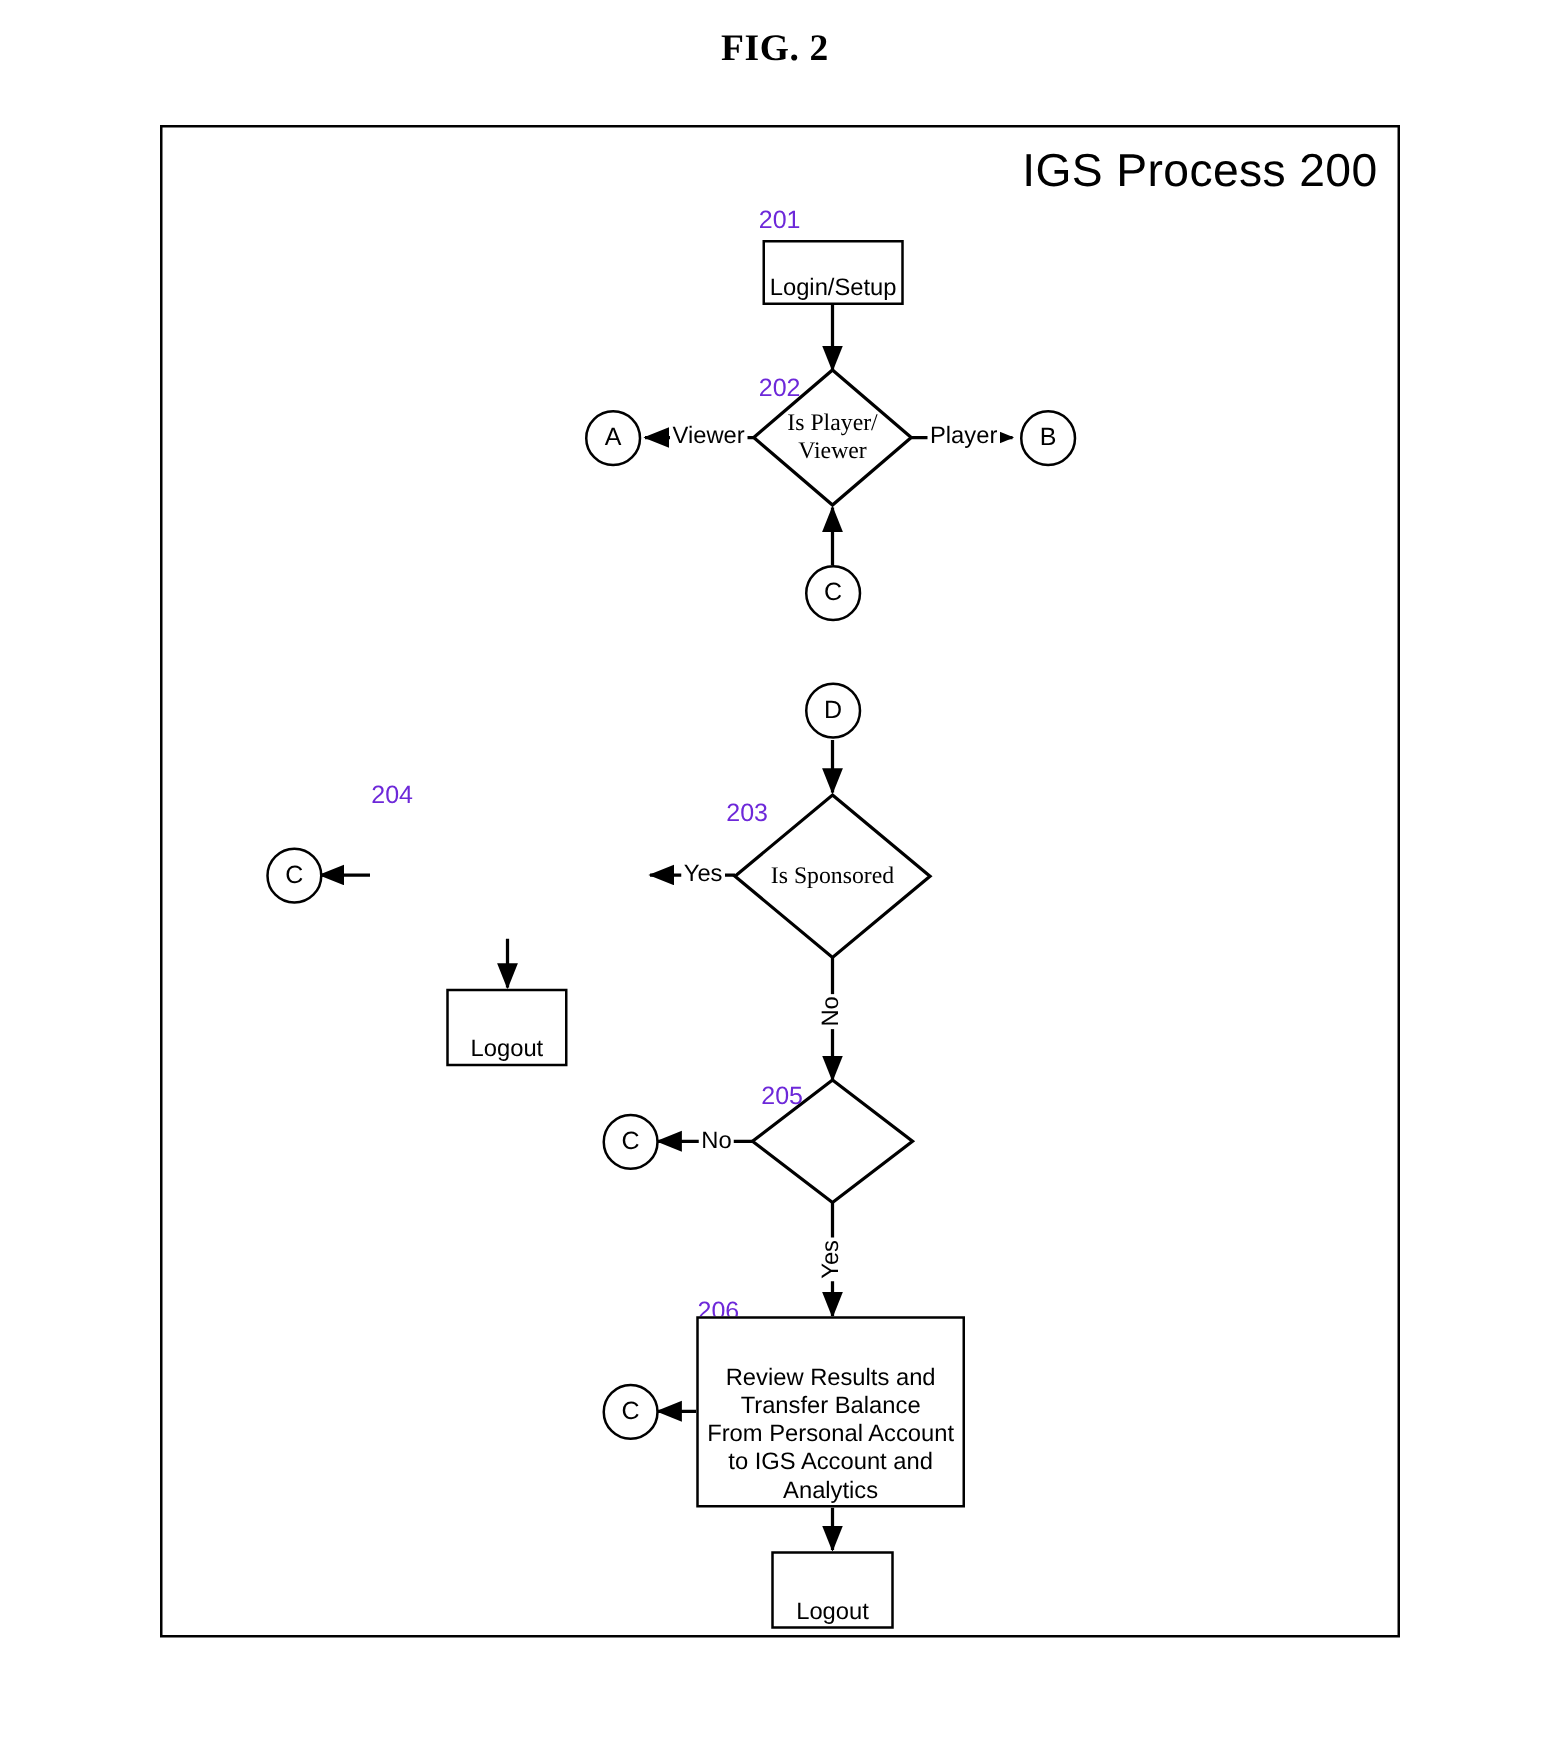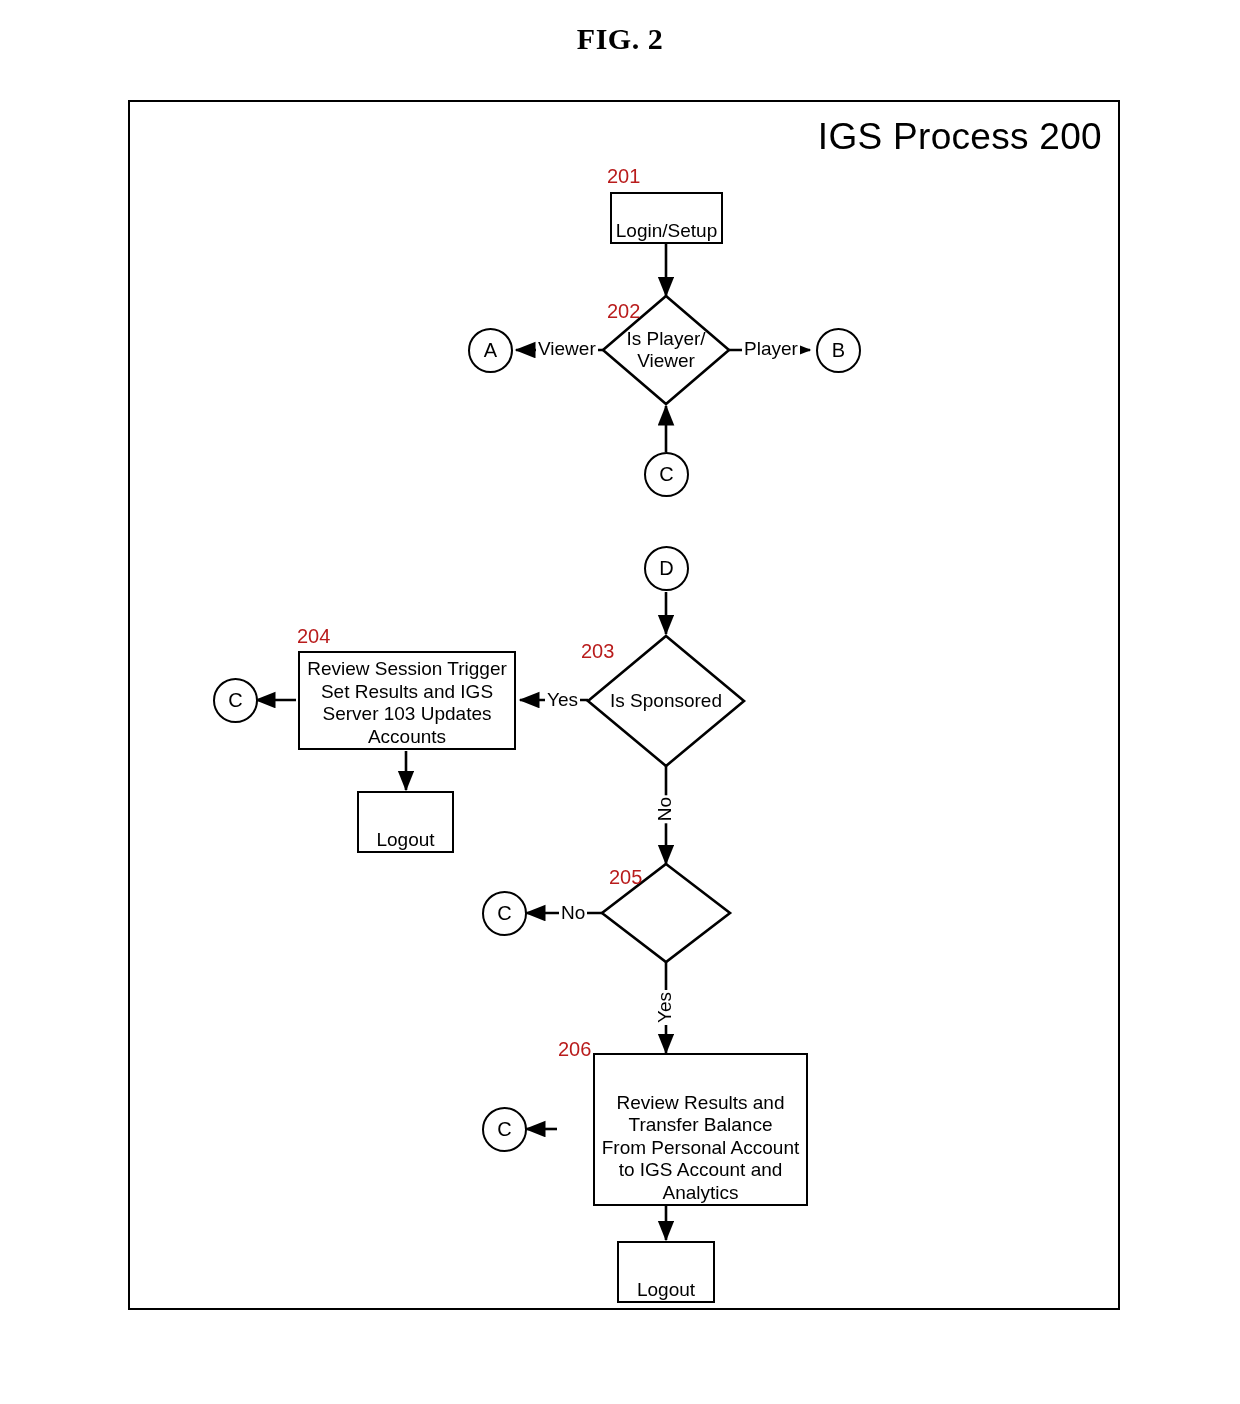--- a/index.html
+++ b/index.html
@@ -54,20 +54,21 @@
     align-items: flex-end;
     justify-content: center;
     text-align: center;
     font-size: 19px;
     line-height: 1.18;
     background: #fff;
   }
   .pbox span { display: block; }
   .diamond-wrap {
     position: absolute;
+    font-family: Liberation Serif, serif;
   }
   .diamond-text {
     position: absolute;
     left: 0; top: 0;
     width: 100%;
     height: 100%;
     display: flex;
     align-items: center;
     justify-content: center;
     text-align: center;
@@ -81,21 +82,21 @@
     display: flex;
     align-items: center;
     justify-content: center;
     font-size: 20px;
     background: #fff;
     box-sizing: border-box;
   }
   .ref {
     position: absolute;
     font-size: 20px;
-    color: #b91c1c;
+    color: #6d28d9;
     white-space: nowrap;
   }
   .edge-label {
     position: absolute;
     font-size: 19px;
     background: #fff;
     white-space: nowrap;
     padding: 0 2px;
   }
   .edge-label.vertical {
@@ -202,45 +203,37 @@
       <div>
         <span>Is</span>
         <span>Sponsored</span>
       </div>
     </div>
   </div>
   <div class="edge-label" style="left:545px; top:689px;">Yes</div>
   <div class="edge-label vertical" style="left:654px; top:795px;">No</div>
 
   <div class="ref" style="left:297px; top:625px;">204</div>
-  <div class="node pbox" style="left:298px; top:651px; width:218px; height:99px;">
-    <div>
-      <span>Review Session Trigger</span>
-      <span>Set Results and IGS</span>
-      <span>Server 103 Updates</span>
-      <span>Accounts</span>
-    </div>
-  </div>
   <div class="conn" style="left:213px; top:678px; width:45px; height:45px;">
     <span>C</span>
   </div>
 
   <div class="node pbox" style="left:357px; top:791px; width:97px; height:62px;">
     <span>Logout</span>
   </div>
 
   <div class="ref" style="left:609px; top:866px;">205</div>
   <div class="edge-label" style="left:559px; top:902px;">No</div>
   <div class="edge-label vertical" style="left:654px; top:990px;">Yes</div>
   <div class="conn" style="left:482px; top:891px; width:45px; height:45px;">
     <span>C</span>
   </div>
 
   <div class="ref" style="left:558px; top:1038px;">206</div>
-  <div class="node pbox" style="left:557px; top:1053px; width:215px; height:153px;margin-left:36px;">
+  <div class="node pbox" style="left:557px; top:1053px; width:215px; height:153px;">
     <div>
       <span>Review Results and</span>
       <span>Transfer Balance</span>
       <span>From Personal Account</span>
       <span>to IGS Account and</span>
       <span>Analytics</span>
     </div>
   </div>
   <div class="conn" style="left:482px; top:1107px; width:45px; height:45px;">
     <span>C</span>

